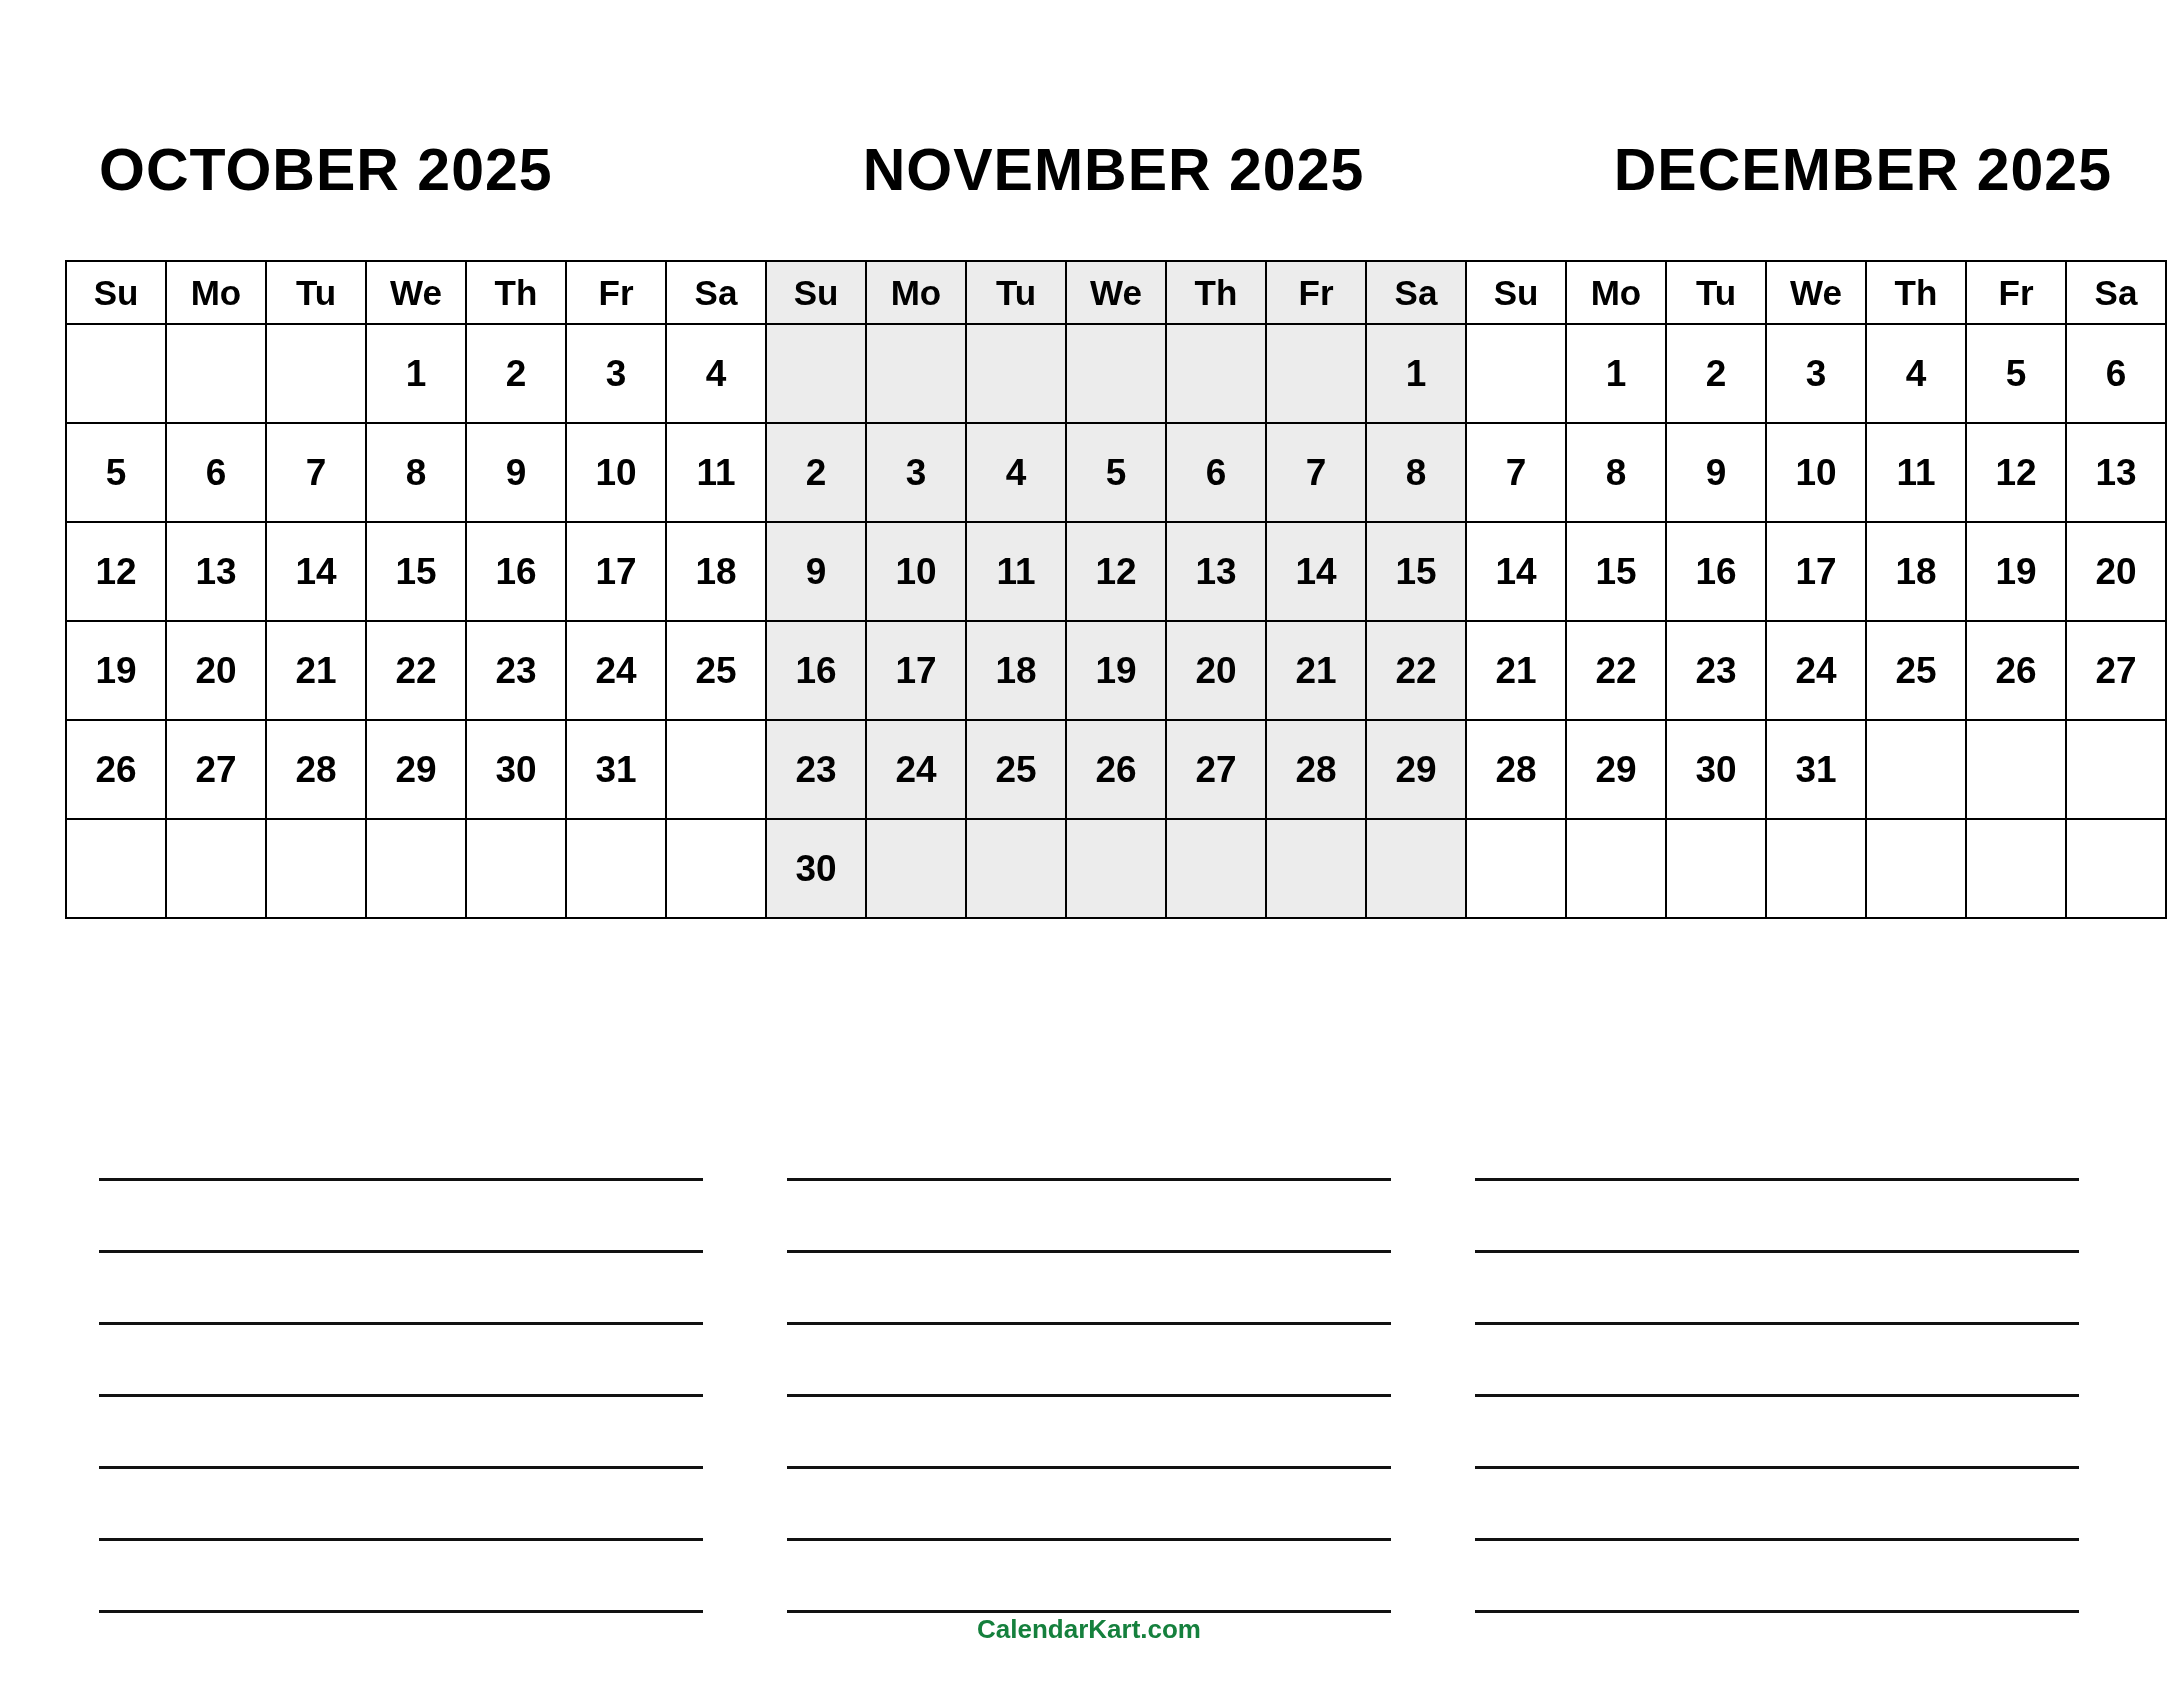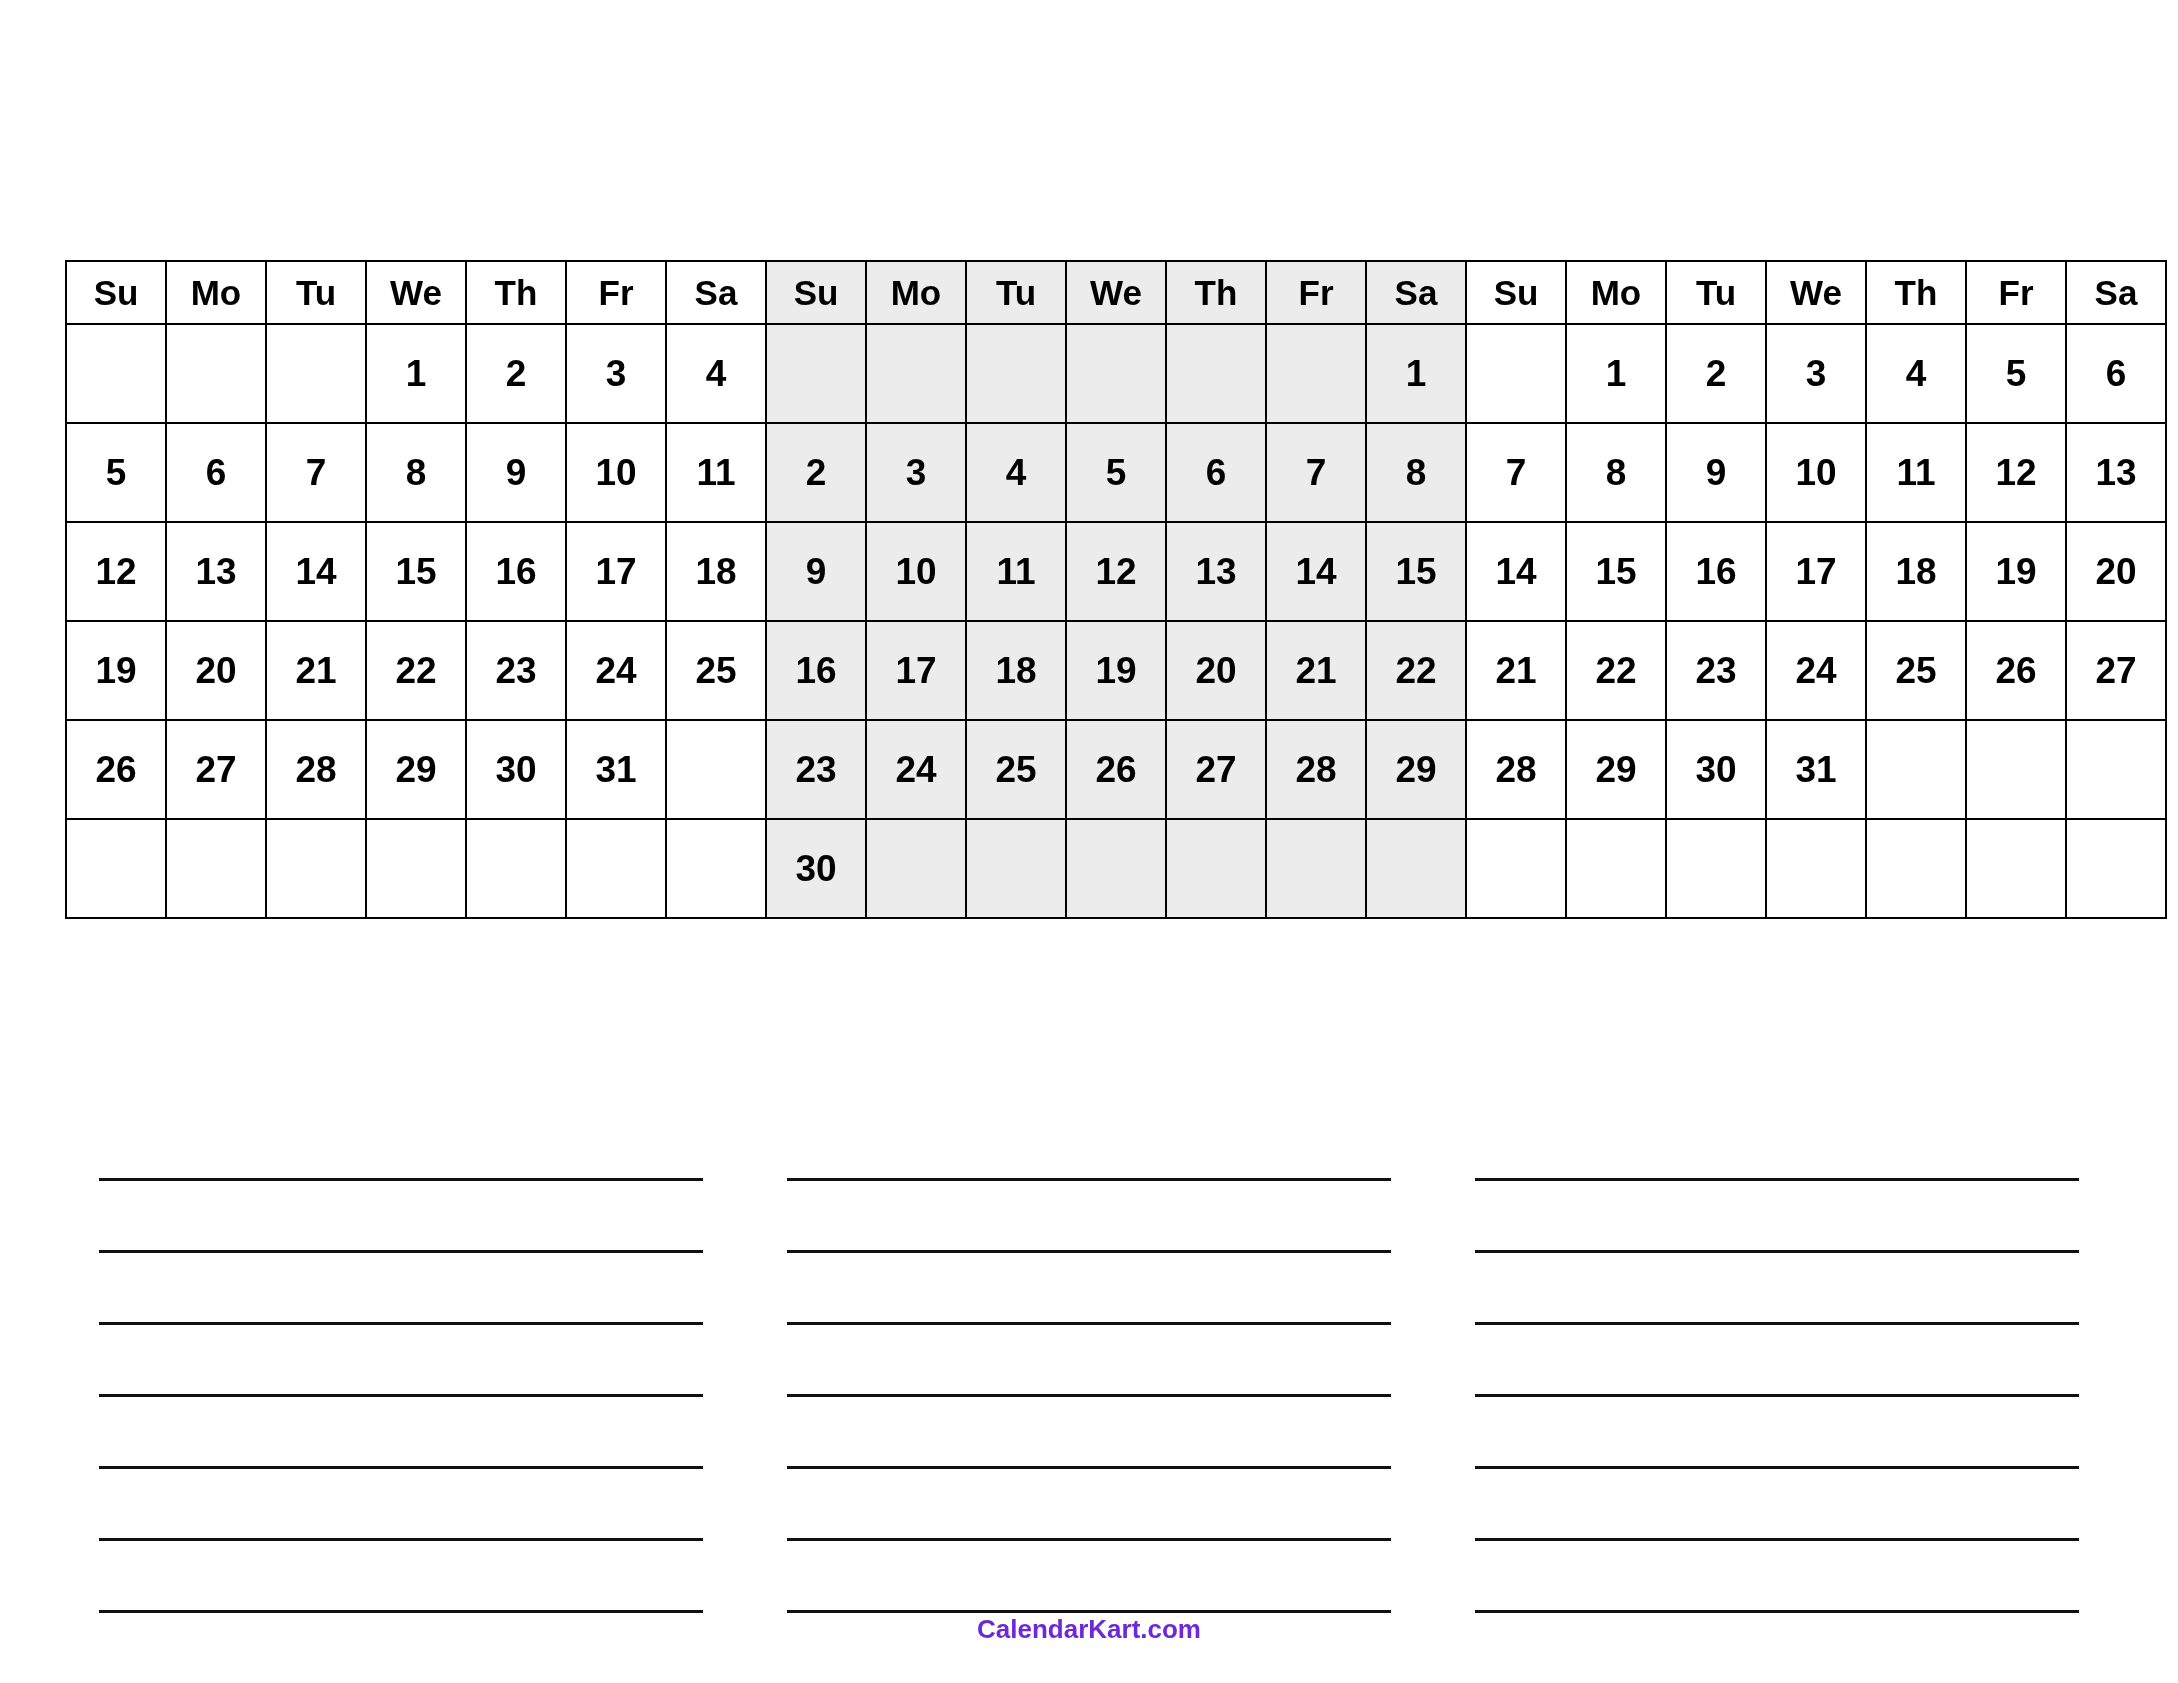--- a/index.html
+++ b/index.html
@@ -95,28 +95,33 @@
 
   
   .footer {
     position: absolute;
     left: 0;
     top: 1614px;
     width: 2178px;
     text-align: center;
     font-size: 26px;
     font-weight: bold;
-    color: #6d28d9;
+    color: #15803d;
   }
 </style>
 </head>
 <body>
 
 <div class="page">
 
+  <div class="titles">
+    <div class="title t0">OCTOBER 2025</div>
+    <div class="title t1">NOVEMBER 2025</div>
+    <div class="title t2">DECEMBER 2025</div>
+  </div>
 
   <div class="cal-wrap">
     <table class="cal">
       <thead>
         <tr>
           <th>Su</th>
           <th>Mo</th>
           <th>Tu</th>
           <th>We</th>
           <th>Th</th>

